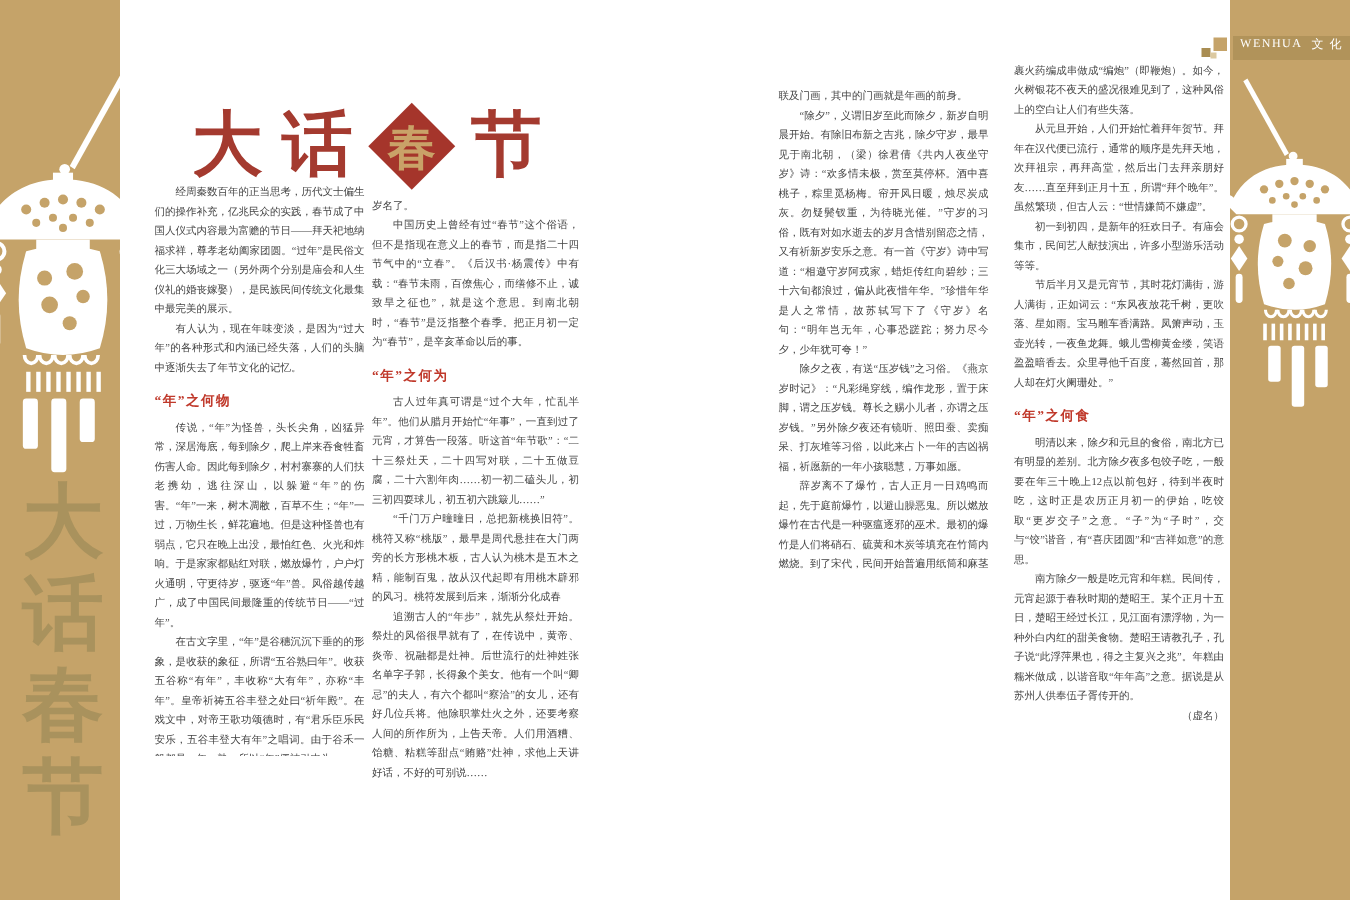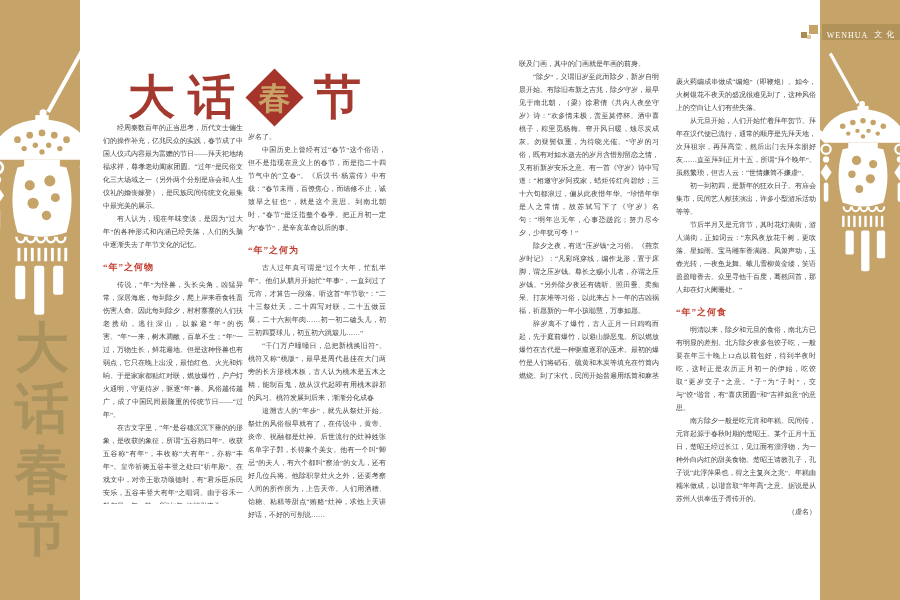--- a/index.html
+++ b/index.html
@@ -15,21 +15,21 @@
   .band-right{left:820px;width:80px;}
   .lantern{position:absolute;}
   .lantern-left{left:-16px;top:50px;}
   .lantern-right{left:-5px;top:52px;}
   .vtitle{position:absolute;left:14px;top:318px;width:56px;
           font-size:54px;line-height:61px;color:var(--vchar,#A9925D);
           text-align:center;font-weight:bold;}
   .vtitle span{display:block;}
   .masthead{position:absolute;left:822px;top:24px;width:78px;height:16px;
             background:var(--masthead-bar,#B1935A);color:#fff;
-            display:flex;align-items:flex-end;justify-content:center;gap:6px;
+            display:flex;align-items:flex-start;justify-content:center;gap:6px;
             font-size:8px;letter-spacing:1px;}
   .deco-squares{position:absolute;left:799px;top:24px;width:22px;height:18px;}
   .deco-squares i{position:absolute;display:block;}
   .deco-squares i:nth-child(1){left:10px;top:1px;width:9px;height:9px;background:var(--band,#C5A369);}
   .deco-squares i:nth-child(2){left:2px;top:8px;width:6px;height:6px;background:#A98D52;}
   .deco-squares i:nth-child(3){left:8px;top:11px;width:4px;height:4px;background:#DCC9A0;}
   .title-row{position:absolute;left:128px;top:60px;width:200px;height:74px;
              display:flex;align-items:center;gap:13px;}
   .tchar{font-size:47px;font-weight:bold;color:var(--title-red,#A43A2F);line-height:1;}
   .seal{width:41px;height:41px;background:var(--seal-red,#A5352B);
@@ -40,21 +40,21 @@
   .col{position:absolute;overflow:hidden;color:var(--body-text,#444);
        font-size:7px;line-height:13px;text-align:justify;}
   .col p{text-indent:2em;}
   .col p.cont{text-indent:0;}
   .col p.sig{text-align:right;text-indent:0;}
   .col h4{color:var(--heading-red,#C0392B);font-size:9px;
           margin:9px 0 5px 0;font-weight:bold;letter-spacing:1px;}
   #col-0{left:103px;top:122px;width:140px;height:382px;}
   #col-1{left:248px;top:131px;width:138px;height:398px;}
   #col-2{left:519px;top:58px;width:140px;height:467px;}
-  #col-3{left:676px;top:76px;width:140px;height:452px;}
+  #col-3{left:676px;top:41px;width:140px;height:452px;}
 </style>
 </head>
 <body>
 
 <div class="canvas">
 
   <svg width="0" height="0" style="position:absolute" aria-hidden="true">
     <defs>
       <symbol id="lantern-sym" viewBox="0 0 104 270" overflow="visible">
         <g fill="#fff">

